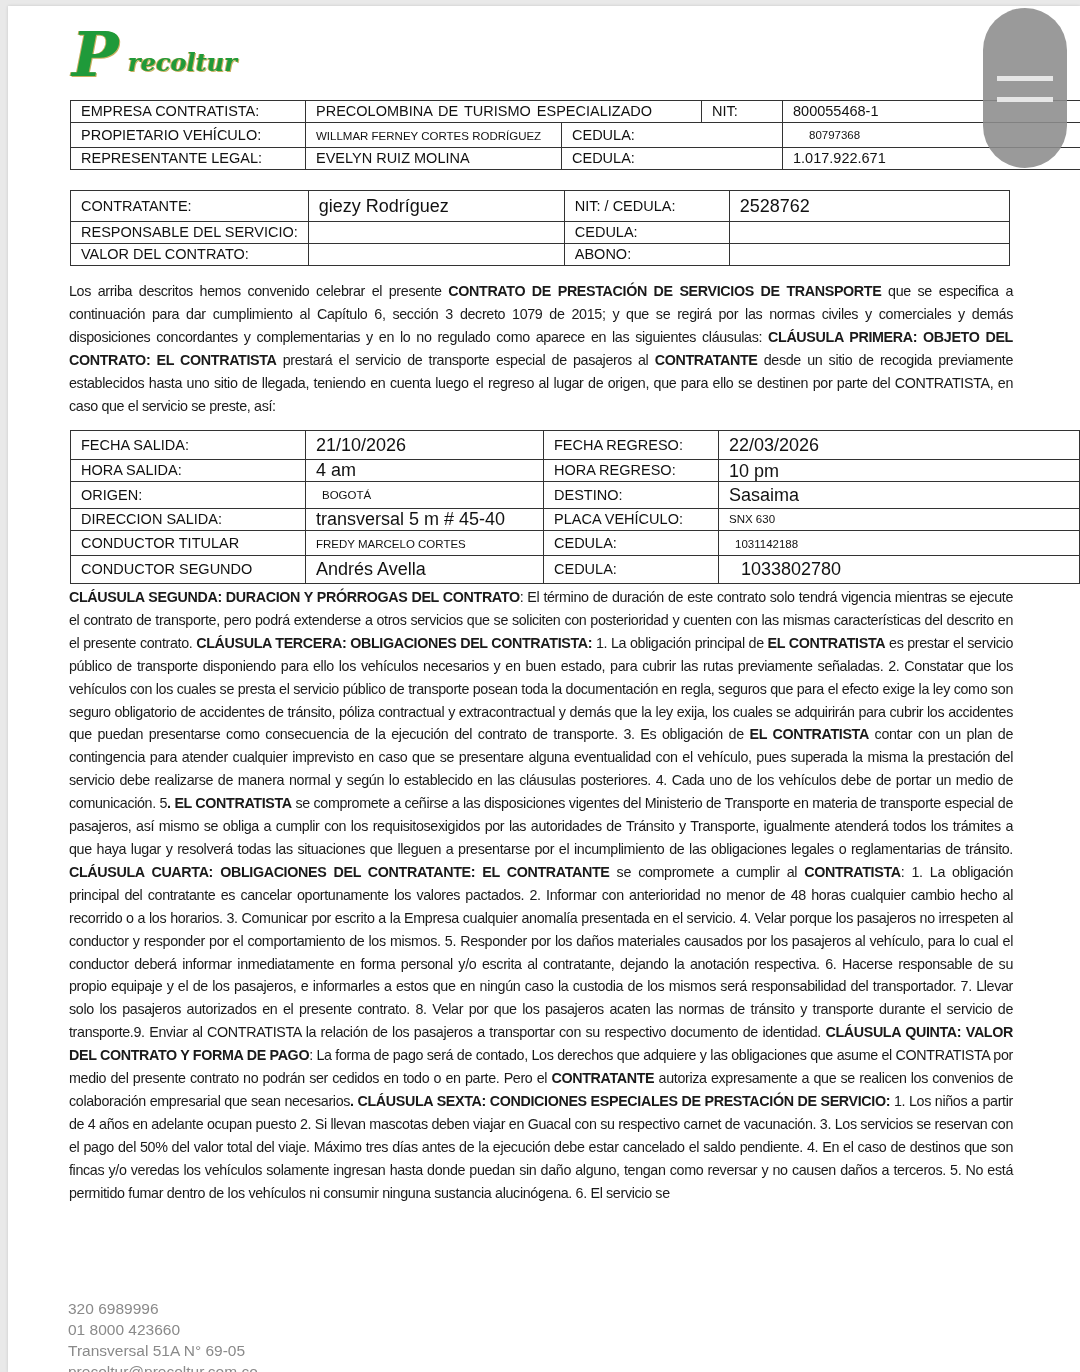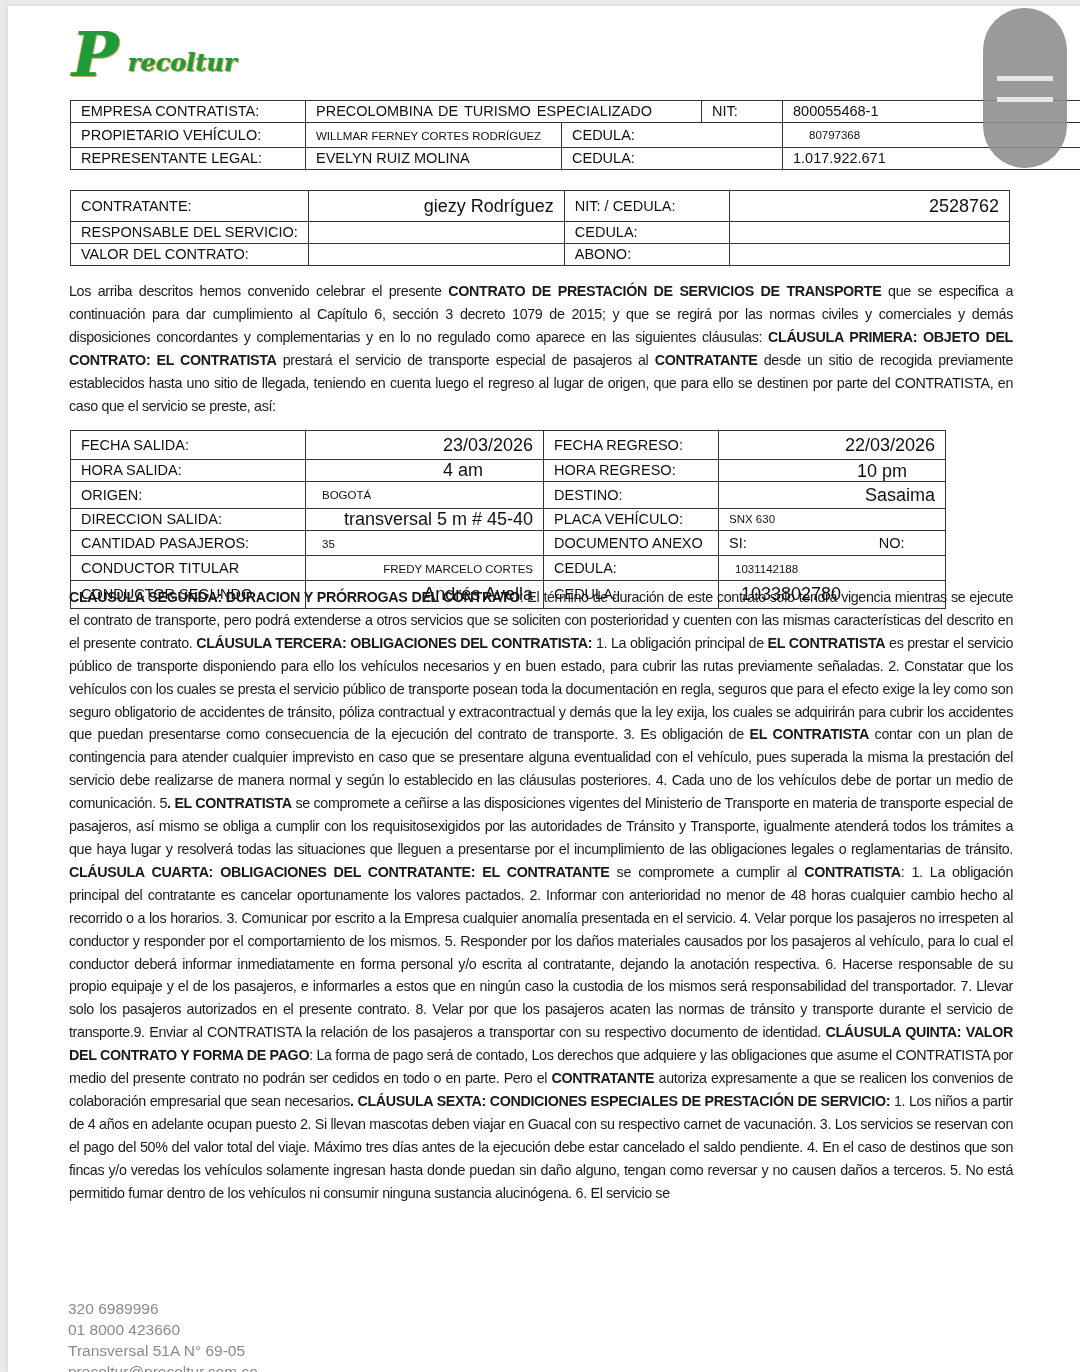--- a/index.html
+++ b/index.html
@@ -29,24 +29,24 @@
   table.grid {
     position: absolute; border-collapse: collapse;
     font-family: "Liberation Sans", sans-serif; color: #111;
   }
   table.grid td {
     border: 1px solid #333; padding: 0 10px; height: 21px; line-height: 21px;
     font-size: 14.5px; white-space: nowrap; overflow: hidden;
   }
   #t1 { left: 70px; top: 100px; width: 1020px; }
   #t2 { left: 70px; top: 190px; width: 940px; }
-  #t3 { left: 70px; top: 430px; width: 876px; }
+  #t3 { left: 70px; top: 430px; width: 1010px; }
   .small { font-size: 11.5px !important; }
   .big { font-size: 18px !important; font-family: "Liberation Sans", sans-serif; }
-  .center { text-align: right; }
+  .center { text-align: left; }
 
   .para {
     position: absolute; left: 69px; width: 944px;
     font-family: "Liberation Sans", sans-serif; font-size: 14.3px; color: #1a1a1a;
     line-height: 22.9px; text-align: justify;
     letter-spacing: -0.35px;
   }
   #p1 { top: 280px; }
   #p2 { top: 586px; }
   .para b { font-weight: bold; }
@@ -143,50 +143,41 @@
 <table class="grid" id="t3">
   <colgroup>
       <col style="width:235px">
       <col style="width:238px">
       <col style="width:175px">
       <col>
     </colgroup>
   <tbody>
       <tr>
     <td>FECHA SALIDA:</td>
-    <td class="big center">23/03/2026</td>
+    <td class="big center">21/10/2026</td>
     <td>FECHA REGRESO:</td>
     <td class="big center" style="line-height:28px">22/03/2026</td>
   </tr>
   <tr>
     <td>HORA SALIDA:</td>
     <td class="big center" style="padding-right:60px">4 am</td>
     <td>HORA REGRESO:</td>
     <td class="big center" style="line-height:14px;padding-right:38px">10 pm</td>
   </tr>
   <tr>
     <td>ORIGEN:</td>
     <td class="small" style="padding-left:16px">BOGOTÁ</td>
     <td>DESTINO:</td>
     <td class="big center" style="line-height:26px">Sasaima</td>
   </tr>
   <tr>
     <td>DIRECCION SALIDA:</td>
     <td class="big center">transversal 5 m # 45-40</td>
     <td>PLACA VEHÍCULO:</td>
     <td class="small">SNX 630</td>
-  </tr>
-  <tr>
-    <td>CANTIDAD PASAJEROS:</td>
-    <td class="small" style="padding-left:16px;padding-top:3px">35</td>
-    <td>DOCUMENTO ANEXO</td>
-    <td>
-      <span>SI:</span>
-      <span style="margin-left:128px">NO:</span>
-    </td>
   </tr>
   <tr>
     <td>CONDUCTOR TITULAR</td>
     <td class="small center" style="padding-top:3px">FREDY MARCELO CORTES</td>
     <td>CEDULA:</td>
     <td class="small" style="padding-left:16px;padding-top:3px">1031142188</td>
   </tr>
   <tr>
     <td>CONDUCTOR  SEGUNDO</td>
     <td class="big center" style="line-height:27px">Andrés Avella</td>

